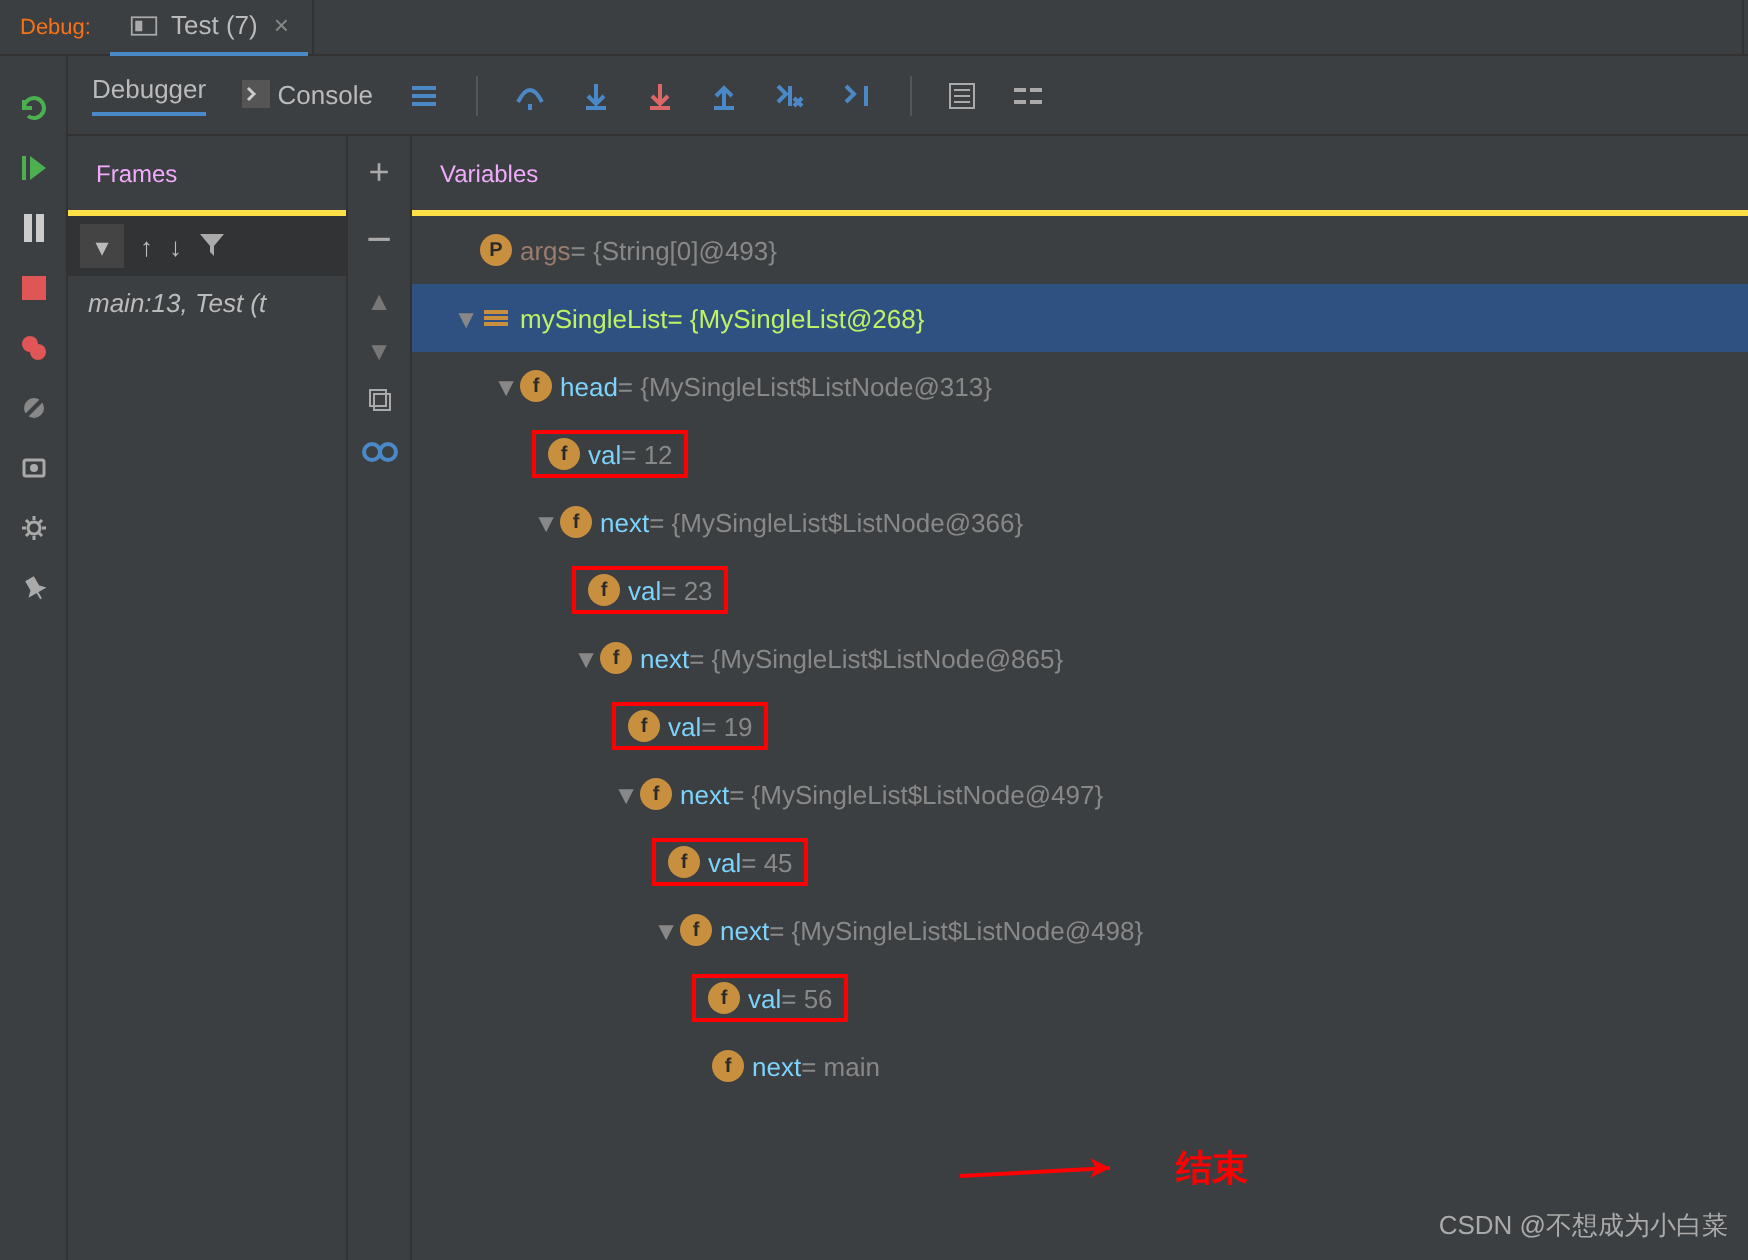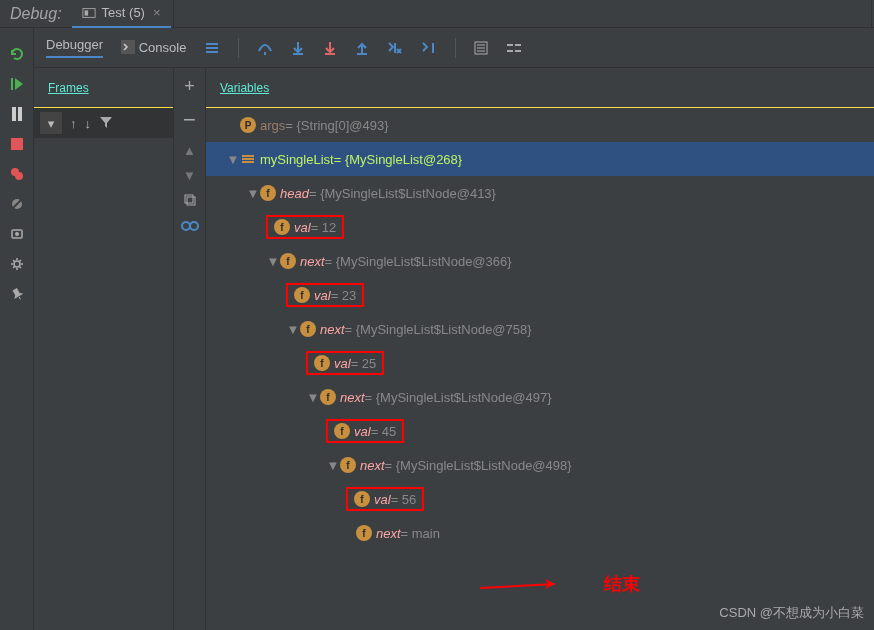--- a/index.html
+++ b/index.html
@@ -1,53 +1,53 @@
 <!DOCTYPE html>
 <html><head>
 <meta charset="utf-8">
 <style>
 * { margin: 0; padding: 0; box-sizing: border-box; font-family: "Segoe UI", Arial, sans-serif; }
 body { background: #3c3f41; color: #bbbbbb; font-size: 13px; width: 874px; height: 630px; overflow: hidden; }
 
 .header-bar { display: flex; align-items: center; height: 28px; background: #3c3f41; border-bottom: 1px solid #323232; }
-.header-label { padding: 0 10px; color: #a3a3a3; font-size: 16px; font-style: italic; }
+.header-label { padding: 0 10px; color: #f97316; font-size: 11px; }
 .tab { display: flex; align-items: center; height: 28px; padding: 0 10px; color: #bbb; border-bottom: 2px solid #4a88c7; }
 .tab-icon { width: 14px; height: 14px; margin-right: 6px; }
 .tab-close { margin-left: 8px; color: #888; }
 .tab-sep { width: 1px; height: 28px; background: #323232; margin: 0 2px; }
 
 .main-area { display: flex; height: calc(100% - 28px); }
 
 .left-toolbar { width: 34px; background: #3c3f41; border-right: 1px solid #323232; display: flex; flex-direction: column; align-items: center; padding-top: 18px; gap: 14px; }
 .tool-icon { width: 16px; height: 16px; display: flex; align-items: center; justify-content: center; color: #bbb; }
 
 .content { flex: 1; display: flex; flex-direction: column; }
 .sub-tabs { display: flex; align-items: center; height: 40px; background: #3c3f41; border-bottom: 1px solid #323232; padding-left: 12px; gap: 18px; }
 .sub-tab { font-size: 13px; color: #bbb; }
 .sub-tab.active { border-bottom: 2px solid #4a88c7; padding-bottom: 4px; }
 .sub-tab-icon { width: 14px; height: 14px; }
 .panels { display: flex; flex: 1; }
 
 .frames-panel { width: 140px; border-right: 1px solid #323232; display: flex; flex-direction: column; }
-.panel-header { height: 40px; display: flex; align-items: center; padding-left: 14px; color: #5eead4; border-bottom: 1px solid #fde047; font-size: 12px; text-decoration: underline; }
+.panel-header { height: 40px; display: flex; align-items: center; padding-left: 14px; color: #f0abfc; border-bottom: 3px solid #fde047; font-size: 12px; }
 .frames-toolbar { display: flex; align-items: center; height: 30px; gap: 8px; padding-left: 6px; background: #313335; }
 .frame-row { padding: 6px 10px; color: #bbb; white-space: nowrap; overflow: hidden; font-style: italic; }
 
 .vars-panel { flex: 1; display: flex; }
 .vars-toolbar { width: 32px; border-right: 1px solid #323232; display: flex; flex-direction: column; align-items: center; padding-top: 8px; gap: 10px; background: #3c3f41; }
 .vars-content { flex: 1; overflow: auto; }
 
 .tree-row { display: flex; align-items: center; height: 34px; white-space: nowrap; }
 .tree-row.selected { background: #2f5182; color: #fff; }
 .expand { width: 14px; display: inline-flex; justify-content: center; color: #888; }
 .badge { width: 16px; height: 16px; border-radius: 50%; display: inline-flex; align-items: center; justify-content: center; font-size: 10px; font-weight: bold; margin-right: 4px; }
 .badge.p { background: #c88f3e; color: #2b2b2b; }
 .badge.f { background: #c88f3e; color: #2b2b2b; }
 .var-name { color: #9b7c6d; }
-.var-name.purple { color: #fca5a5; font-style: italic; }
+.var-name.purple { color: #7dd3fc; }
 .var-value { color: #888; text-align: right; }
 .tree-row.selected .var-name, .tree-row.selected .var-value { color: #bef264; }
 .redbox { border: 2px solid #ff0000; padding: 2px 6px; display: inline-flex; align-items: center; }
 
 .annotation { position: absolute; color: #ff0000; font-size: 18px; font-weight: bold; }
 .arrow-svg { position: absolute; }
 .watermark { position: absolute; bottom: 8px; right: 10px; color: #aaa; font-size: 13px; }
 
 .toolbar-sep { width: 1px; height: 20px; background: #555; }
 .tb-btn { color: #aab; display: inline-flex; align-items: center; }
@@ -55,21 +55,21 @@
 </head>
 <body>
 
 <div class="header-bar">
   <span class="header-label">Debug:</span>
   <div class="tab">
     <svg class="tab-icon" viewBox="0 0 16 16">
         <rect x="1" y="3" width="14" height="10" fill="none" stroke="#aaa" stroke-width="1"></rect>
         <rect x="3" y="5" width="4" height="6" fill="#aaa"></rect>
       </svg>
-    <span>Test (5)</span>
+    <span>Test (7)</span>
     <span class="tab-close">×</span>
   </div>
   <div class="tab-sep"></div>
   <div style="flex:1"></div>
   <div class="tab-sep"></div>
 </div>
 
 <div class="main-area">
   <div class="left-toolbar">
     <span class="tool-icon">
@@ -204,20 +204,21 @@
       <div class="frames-panel">
         <div class="panel-header">Frames</div>
         <div class="frames-toolbar">
           <span style="display:flex;align-items:center;justify-content:center;width:22px;height:22px;background:#444;">▾</span>
           <span>↑</span>
           <span>↓</span>
           <span><svg width="14" height="14" viewBox="0 0 14 14">
                 <path d="M1 2 L13 2 L8 8 L8 13 L6 11 L6 8 Z" fill="#aaa"></path>
               </svg></span>
         </div>
+        <div class="frame-row">main:13, Test (t</div>
       </div>
 
       <div class="vars-panel">
         <div class="vars-toolbar">
           <span style="font-size:18px;color:#aaa;">+</span>
           <span style="font-size:22px;color:#aaa;">−</span>
           <span style="color:#777">▲</span>
           <span style="color:#777">▼</span>
           <span><svg width="14" height="14" viewBox="0 0 14 14">
                 <rect x="2" y="2" width="8" height="8" fill="none" stroke="#aaa"></rect>
@@ -247,21 +248,21 @@
                   <rect x="2" y="10" width="12" height="2" fill="#c88f3e"></rect>
                 </svg>
               <span class="var-name">mySingleList</span>
               <span class="var-value"> = {MySingleList@268}</span>
             </div>
 
             <div class="tree-row" style="padding-left:40px;">
               <span class="expand">▼</span>
               <span class="badge f">f</span>
               <span class="var-name purple">head</span>
-              <span class="var-value"> = {MySingleList$ListNode@413}</span>
+              <span class="var-value"> = {MySingleList$ListNode@313}</span>
             </div>
 
             <div class="tree-row" style="padding-left:60px;">
               <span class="redbox">
                 <span class="badge f">f</span>
                 <span class="var-name purple">val</span>
                 <span class="var-value"> = 12</span>
               </span>
             </div>
 
@@ -277,28 +278,28 @@
                 <span class="badge f">f</span>
                 <span class="var-name purple">val</span>
                 <span class="var-value"> = 23</span>
               </span>
             </div>
 
             <div class="tree-row" style="padding-left:80px;">
               <span class="expand">▼</span>
               <span class="badge f">f</span>
               <span class="var-name purple">next</span>
-              <span class="var-value"> = {MySingleList$ListNode@758}</span>
+              <span class="var-value"> = {MySingleList$ListNode@865}</span>
             </div>
 
             <div class="tree-row" style="padding-left:100px;">
               <span class="redbox">
                 <span class="badge f">f</span>
                 <span class="var-name purple">val</span>
-                <span class="var-value"> = 25</span>
+                <span class="var-value"> = 19</span>
               </span>
             </div>
 
             <div class="tree-row" style="padding-left:100px;">
               <span class="expand">▼</span>
               <span class="badge f">f</span>
               <span class="var-name purple">next</span>
               <span class="var-value"> = {MySingleList$ListNode@497}</span>
             </div>
 
@@ -335,14 +336,14 @@
         </div>
       </div>
     </div>
   </div>
 </div>
 
 <svg class="arrow-svg" style="left:470px;top:578px;" width="100" height="20">
   <line x1="10" y1="10" x2="85" y2="6" stroke="#ff0000" stroke-width="2"></line>
   <path d="M85 6 L75 1 L78 6 L75 11 Z" fill="#ff0000"></path>
 </svg>
-<div class="annotation" style="left:604px;top:572px;">结束</div>
+<div class="annotation" style="left:588px;top:572px;">结束</div>
 <div class="watermark">CSDN @不想成为小白菜</div>
 
 </body></html>

